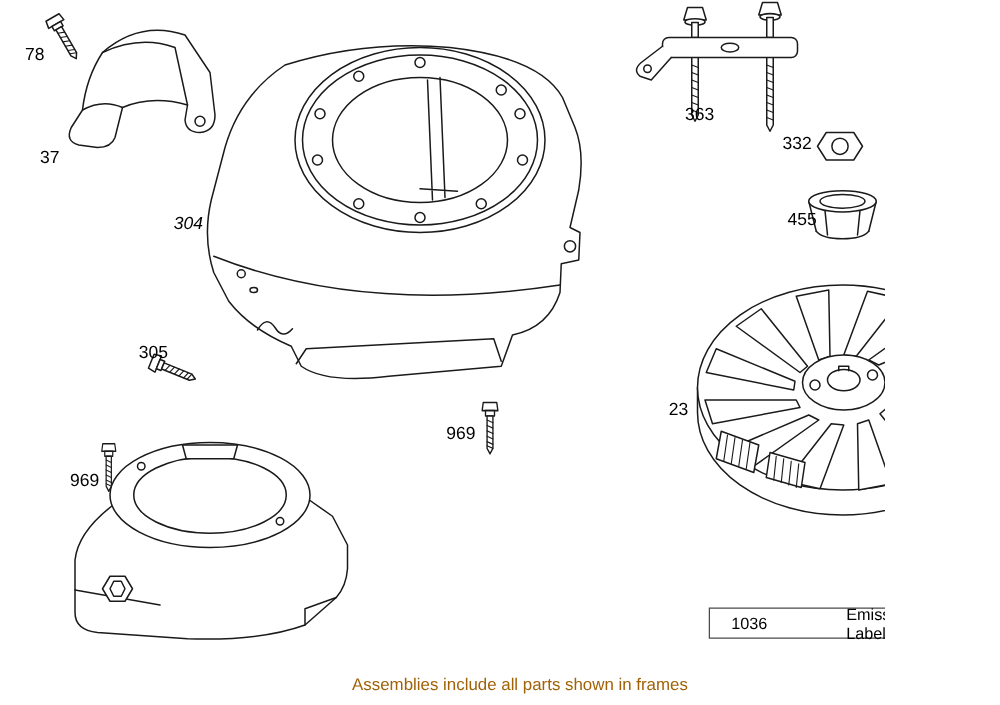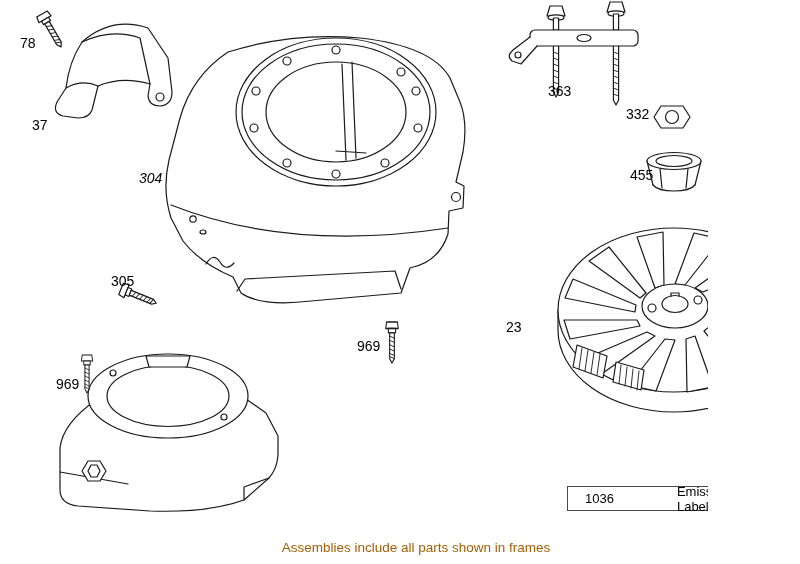--- a/index.html
+++ b/index.html
@@ -144,21 +144,21 @@
     <use href="#g-screw" transform="translate(87,355) scale(0.8,1)"></use>
   </svg>
 
   <div class="plabel" style="left:20px; top:36px;">78</div>
   <div class="plabel" style="left:32px; top:118px;">37</div>
   <div class="plabel" style="left:139px; top:171px;font-style:italic;">304</div>
   <div class="plabel" style="left:111px; top:274px;">305</div>
   <div class="plabel" style="left:504px; top:84px;margin-left:44px;">363</div>
   <div class="plabel" style="left:594px; top:107px;margin-left:32px;">332</div>
   <div class="plabel" style="left:618px; top:168px;margin-left:12px;">455</div>
-  <div class="plabel" style="left:506px; top:320px;text-align:center;">23</div>
+  <div class="plabel" style="left:535px; top:320px;text-align:center;">23</div>
   <div class="plabel" style="left:357px; top:339px;">969</div>
   <div class="plabel" style="left:56px; top:377px;">969</div>
 
 
   <div class="frame frame-1036">
     <span class="num">1036</span>
     <span class="lbl">Emissions Label</span>
   </div>
 
   <div class="caption">Assemblies include all parts shown in frames</div>

